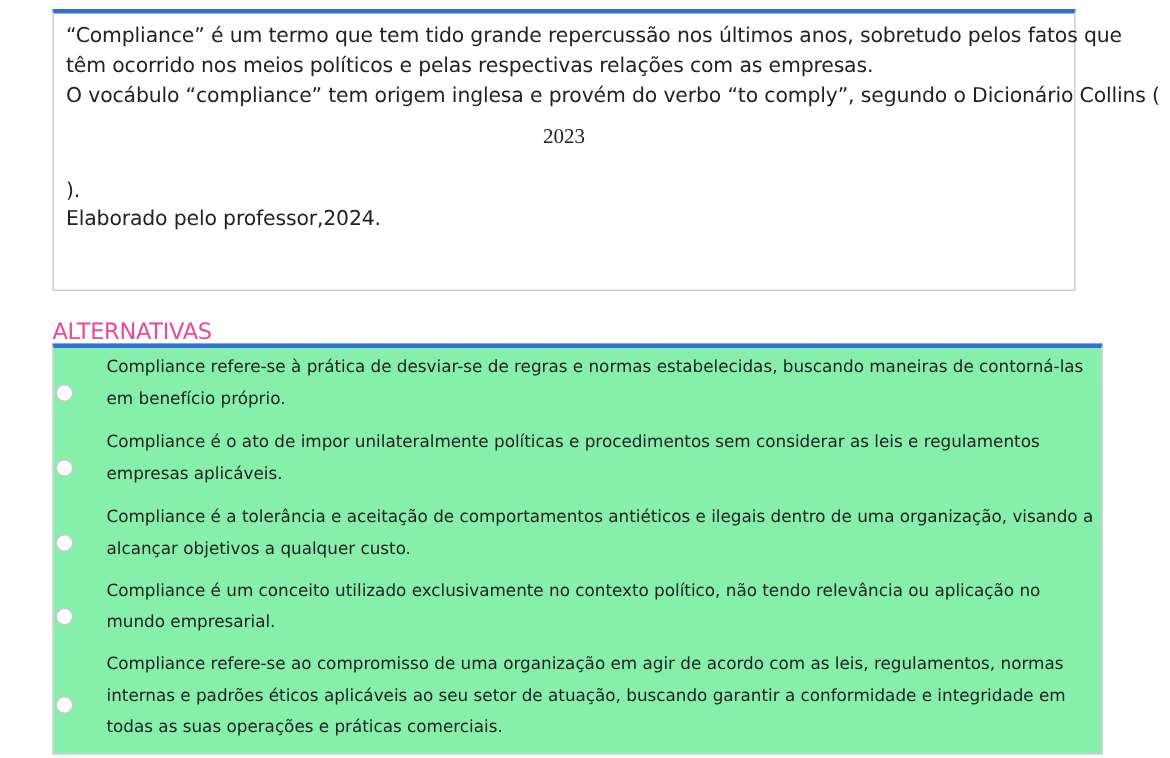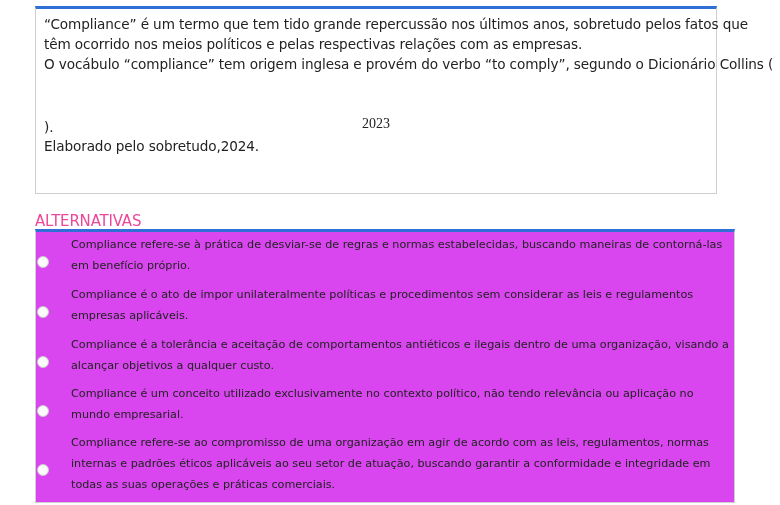--- a/index.html
+++ b/index.html
@@ -4,50 +4,50 @@
 <style>
   html, body { margin: 0; padding: 0; background: #ffffff; }
   body { width: 780px; height: 505px; position: relative; overflow: hidden; font-family: "DejaVu Sans", "Liberation Sans", sans-serif; color: #222; }
 
   .question-box {
     position: absolute; left: 35px; top: 6px; width: 682px; height: 188px;
     border: 1px solid #cfcfcf; border-top: 3px solid #2f6fd6;
     box-sizing: border-box; background: #fff;
   }
   .q-text { position: absolute; left: 8px; font-size: 13.6px; line-height: 20px; color: #222; white-space: nowrap; letter-spacing: -0.1px; }
-  .q-year { position: absolute; left: 0; width: 100%; text-align: center; top: 75px; font-family: "Liberation Serif", "DejaVu Serif", serif; font-size: 14px; color: #222; margin-top: 32px; }
+  .q-year { position: absolute; left: 0; width: 100%; text-align: center; top: 75px; font-family: "Liberation Serif", "DejaVu Serif", serif; font-size: 14px; color: #222; }
 
   .alt-heading {
     position: absolute; left: 35px; top: 212px; font-size: 15px; color: #ec4899; letter-spacing: -0.2px;
   }
   .alt-box {
     position: absolute; left: 35px; top: 229px; width: 700px; height: 274px;
     border: 1px solid #cfcfcf; border-top: 3px solid #2f6fd6;
-    box-sizing: border-box; background: #d946ef;
+    box-sizing: border-box; background: #86efac;
   }
   .alt-item { position: absolute; left: 0; width: 100%; }
   .radio {
     position: absolute; left: 1px; width: 12px; height: 12px; border-radius: 50%;
     border: 1px solid #c8c8c8; background: #fbfbfb; box-sizing: border-box; cursor: pointer;
   }
   .alt-text {
     position: absolute; left: 35px; width: 662px; font-family: "DejaVu Sans", sans-serif;
     font-size: 11.2px; line-height: 21px; color: #222; letter-spacing: 0px;
   }
 </style>
 </head>
 <body>
 
 <div class="question-box">
   <div class="q-text" style="top:5px">“Compliance” é um termo que tem tido grande repercussão nos últimos anos, sobretudo pelos fatos que</div>
   <div class="q-text" style="top:45px">O vocábulo “compliance” tem origem inglesa e provém do verbo “to comply”, segundo o Dicionário Collins (</div>
   <div class="q-text" style="top:25px">têm ocorrido nos meios políticos e pelas respectivas relações com as empresas.</div>
   <div class="q-year">2023</div>
   <div class="q-text" style="top:108px">).</div>
-  <div class="q-text" style="top:127px">Elaborado pelo sobretudo,2024.</div>
+  <div class="q-text" style="top:127px">Elaborado pelo professor,2024.</div>
 </div>
 
 <div class="alt-heading">ALTERNATIVAS</div>
 
 <div class="alt-box">
   <div class="alt-item" style="top:2px">
     <span class="radio" style="top:22px"></span>
     <div class="alt-text">Compliance refere-se à prática de desviar-se de regras e normas estabelecidas, buscando maneiras de contorná-las em benefício próprio.</div>
   </div>
   <div class="alt-item" style="top:52px">

